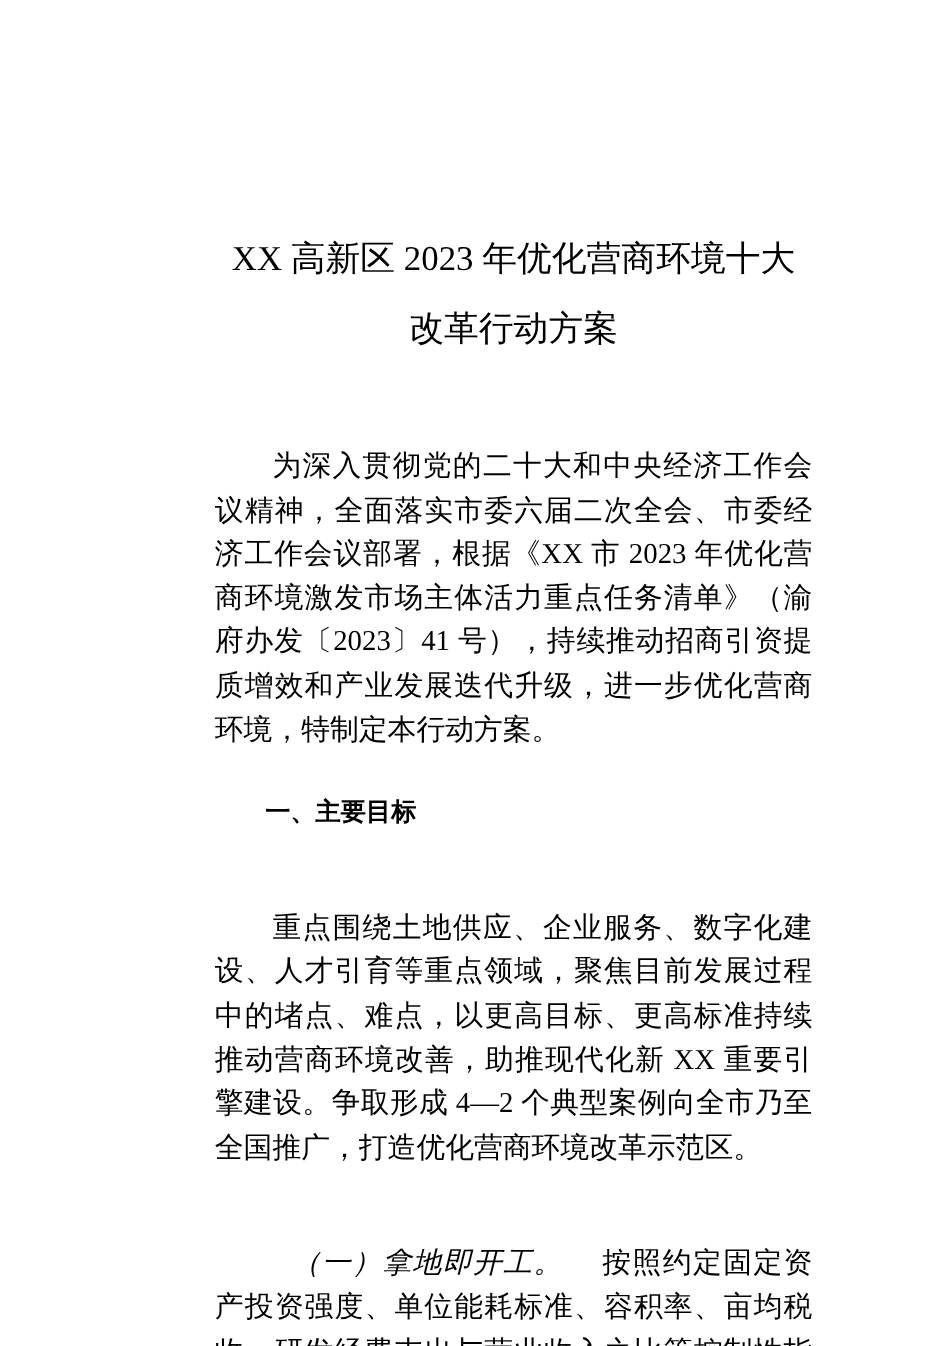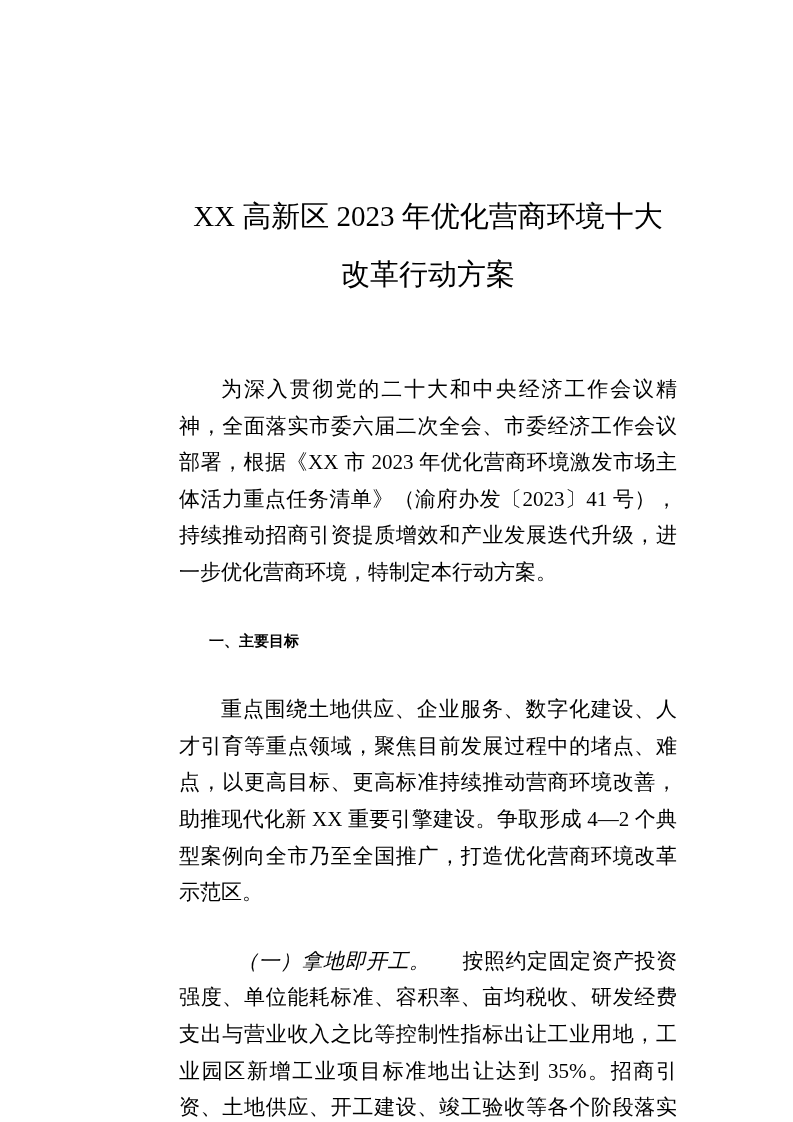--- a/index.html
+++ b/index.html
@@ -18,29 +18,30 @@
   }
   .doc-title {
     font-family: "Liberation Serif", "DejaVu Serif", serif;
     font-size: 29px;
     font-weight: normal;
     line-height: 58px;
     text-align: center;
     margin-bottom: 36px;
   }
   .body-p {
-    font-size: 21px;
+    font-size: 24px;
     line-height: 36.6px;
     text-align: justify;
     text-indent: 2em;
     word-break: break-all;
+    margin-top: 28px;
   }
   .section-heading {
     font-family: "Liberation Sans", "DejaVu Sans", sans-serif;
-    font-size: 15px;
+    font-size: 21px;
     font-weight: bold;
     line-height: 36.6px;
     text-indent: 2em;
   }
   .task-lead {
     font-style: italic;
     font-weight: normal;
   }
 </style>
 </head>

